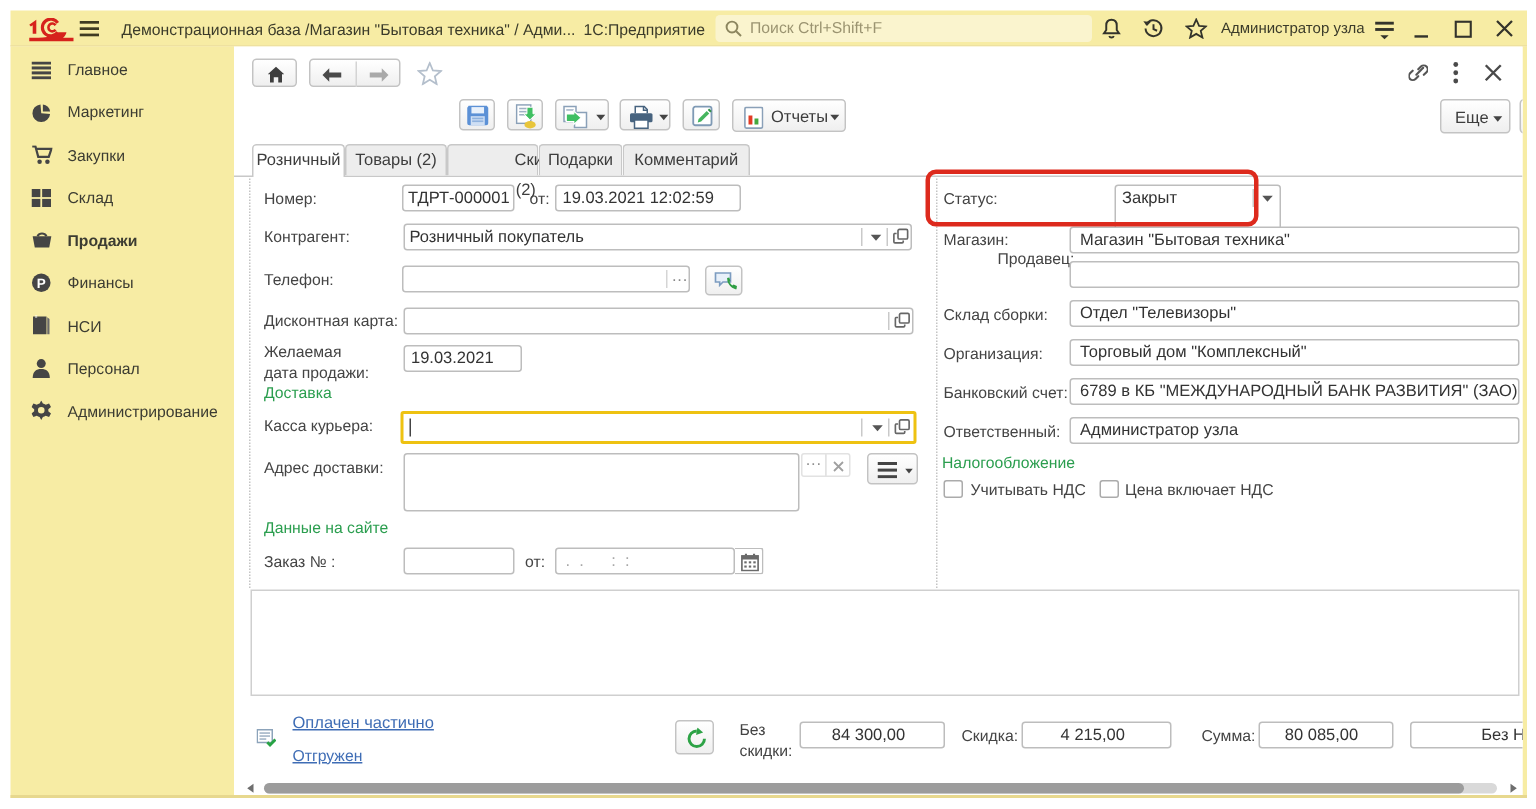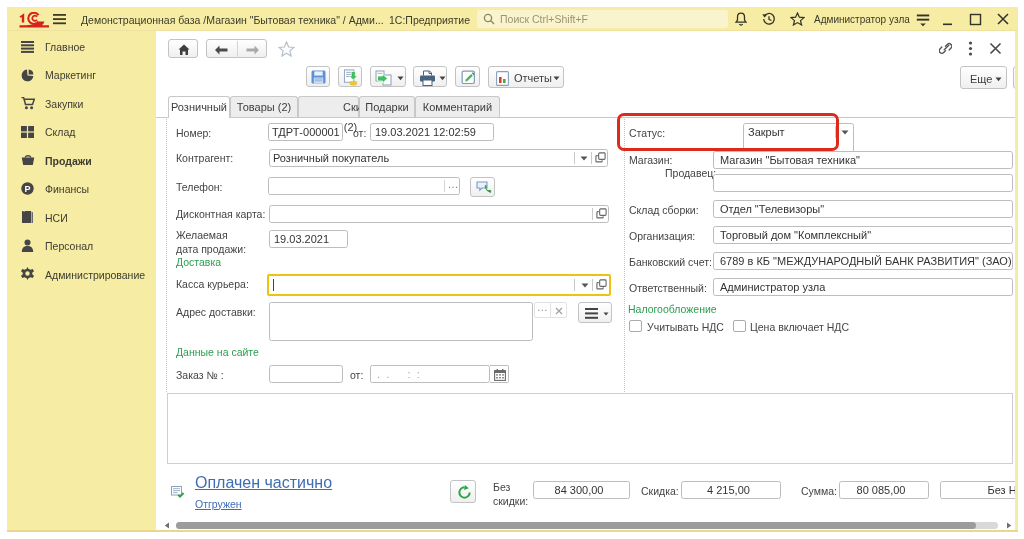--- a/index.html
+++ b/index.html
@@ -389,21 +389,21 @@
 
     <div class="abs" style="left:11px;top:362px;width:846px;height:71px;border:1px solid #cfcfcf;box-sizing:border-box;"></div>
 
     <svg class="ico" style="left:15px;top:454px;" width="13" height="13" viewBox="0 0 13 13">
         <rect x="0.5" y="1.5" width="10" height="8.5" fill="#fff" stroke="#8ca3ba" stroke-width="1"></rect>
         <rect x="2" y="3.2" width="7" height="1" fill="#9fb1c4"></rect>
         <rect x="2" y="5.2" width="7" height="1" fill="#9fb1c4"></rect>
         <rect x="2" y="7.2" width="4.5" height="1" fill="#9fb1c4"></rect>
         <path d="M7.2 9.8 L9 11.6 L12.6 8" fill="none" stroke="#27a344" stroke-width="1.9"></path>
       </svg>
-    <div class="abs link" style="left:39px;top:444.5px;line-height:13px;font-size:16px;">Оплачен частично</div>
+    <div class="abs link" style="left:39px;top:444.5px;line-height:13px;font-size:11px;">Оплачен частично</div>
     <div class="abs link" style="left:39px;top:466.5px;line-height:13px;font-size:10.5px;">Отгружен</div>
     <div class="abs btn" style="left:294px;top:449px;width:26px;height:23px;">
       <svg class="ico" style="left:5.5px;top:4px;" width="15" height="15" viewBox="0 0 16 16">
           <path d="M13.5 8 A5.5 5.5 0 1 1 8 2.5" fill="none" stroke="#2da346" stroke-width="2.1"></path>
           <path d="M8 0 L12.6 2.7 L8 5.4 Z" fill="#2da346" transform="rotate(10 8 2.7)"></path>
         </svg>
     </div>
     <div class="abs lbl" style="left:337px;top:450px;line-height:13.5px;">Без<br>скидки:</div>
     <div class="abs fld num" style="left:377px;top:449.5px;width:97px;height:18px;line-height:16px;padding-right:5px;color:#333;">84 300,00</div>
     <div class="abs lbl" style="left:485px;top:453px;">Скидка:</div>

